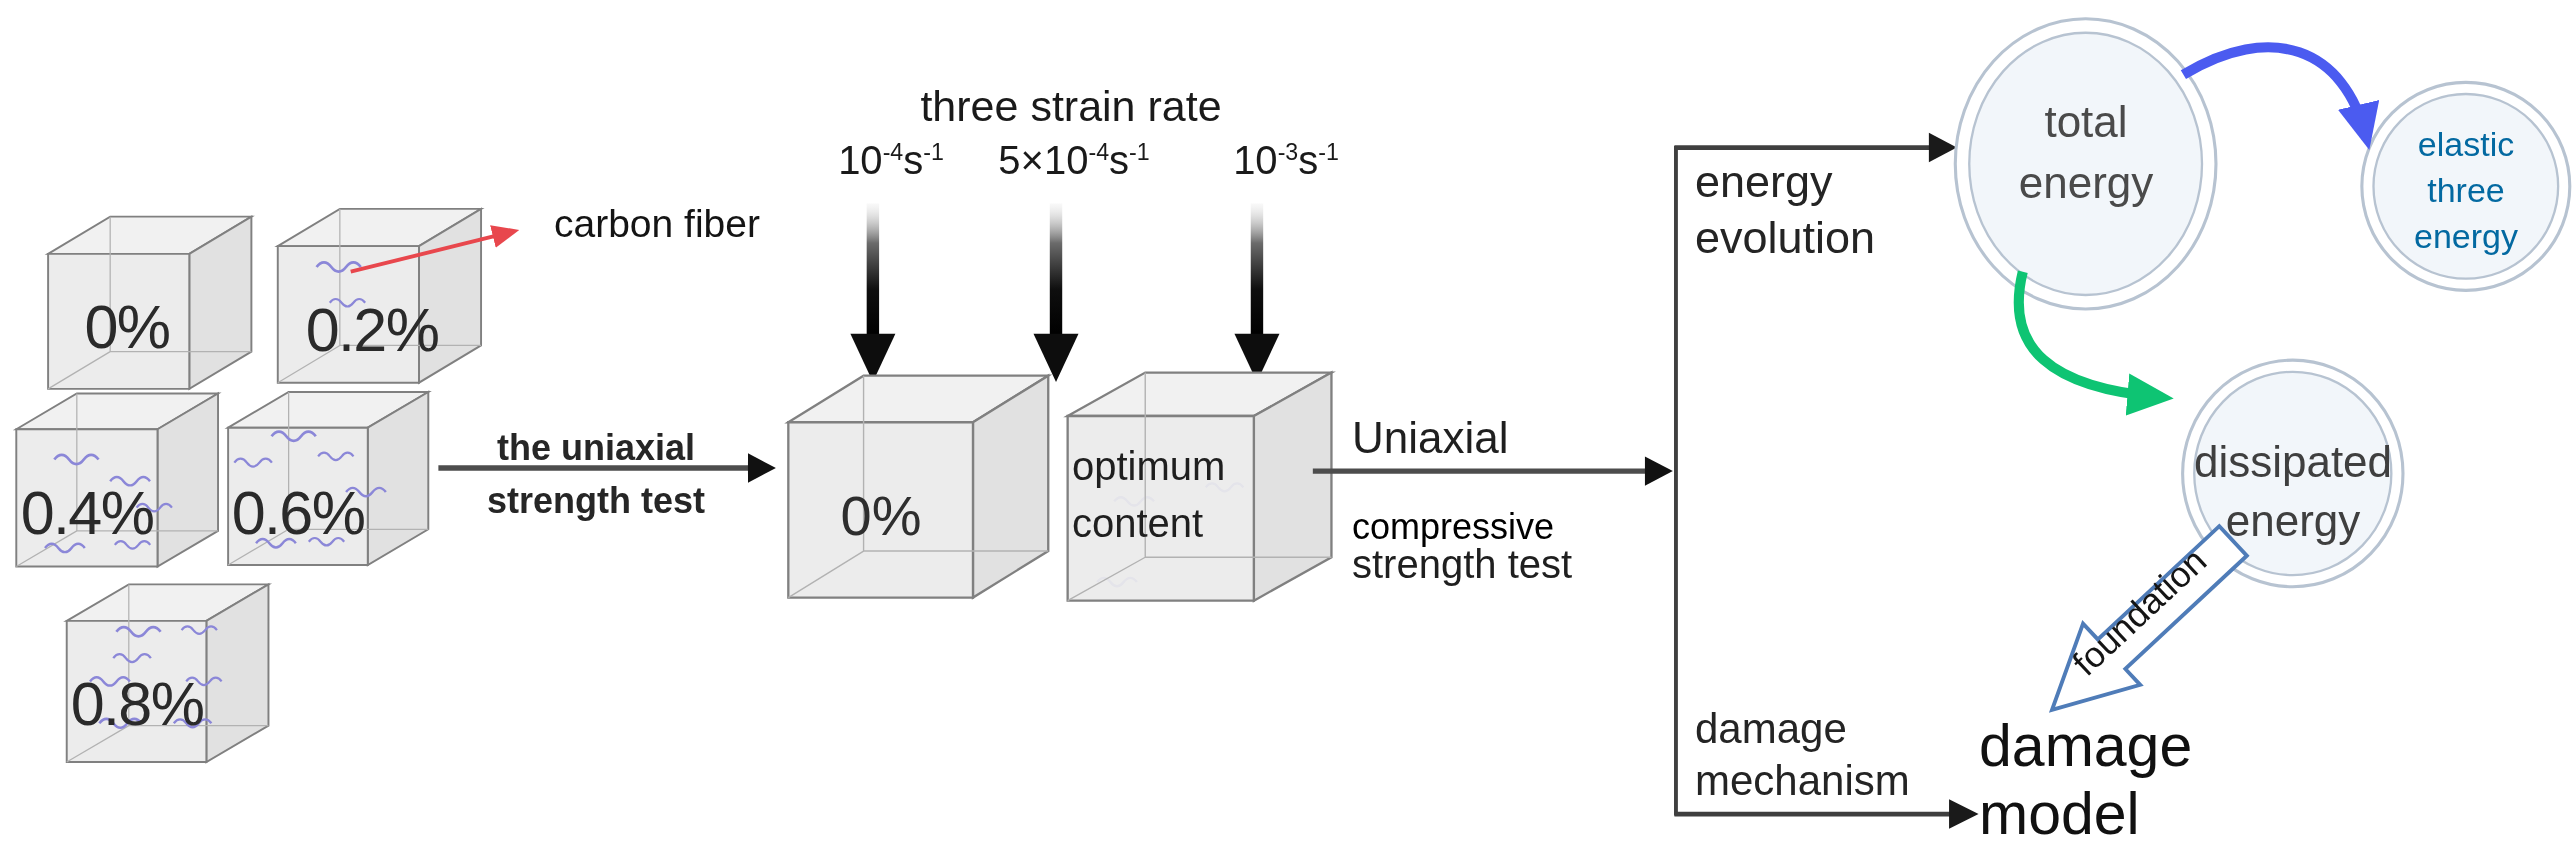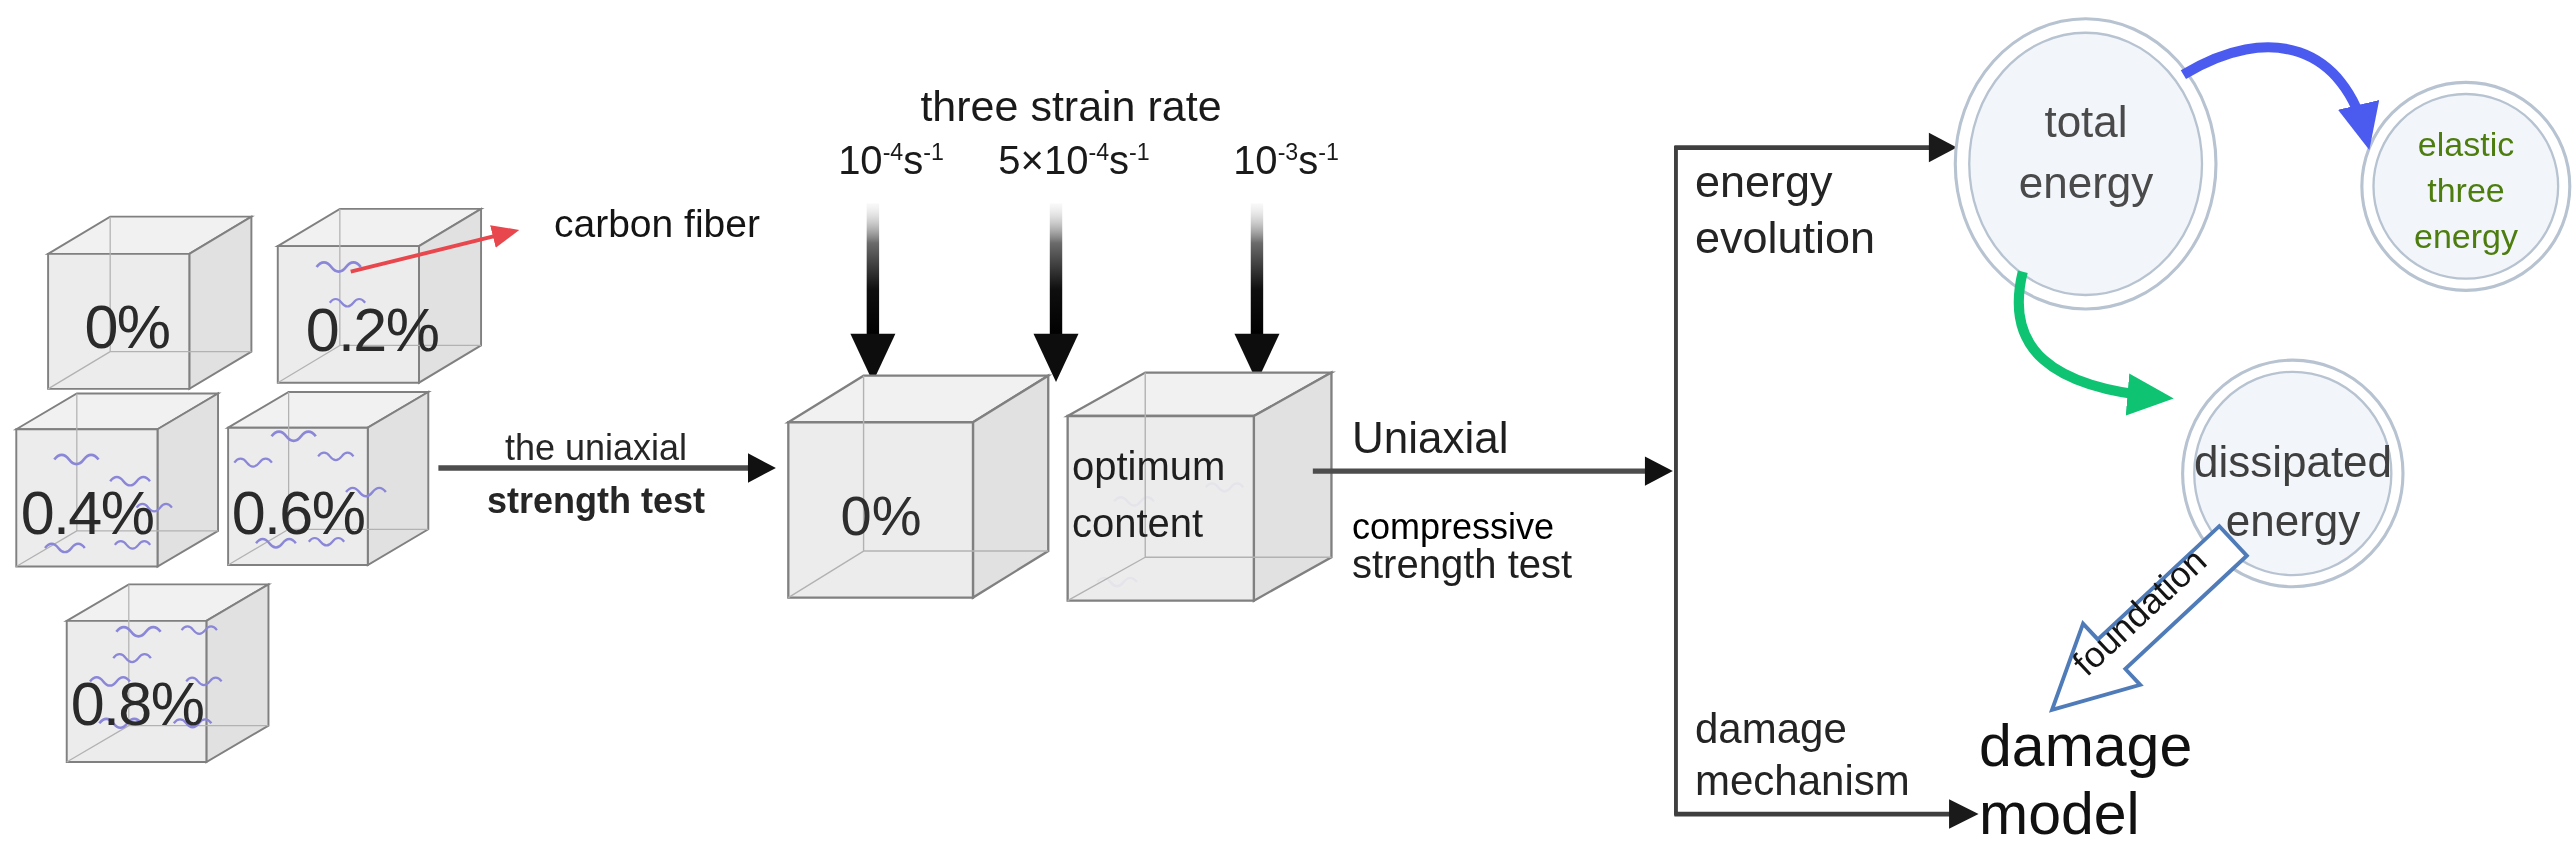--- a/index.html
+++ b/index.html
@@ -13,39 +13,39 @@
   }
   #shapes{position:absolute;left:0;top:0;}
   .txt{position:absolute;white-space:nowrap;}
   .center{transform:translateX(-50%);text-align:center;}
   
   .cube-label{font-size:61px;color:#2a2a2a;letter-spacing:-1.6px;}
   .cube-label-big{font-size:56px;color:#2e2e2e;}
   
   .carbon{left:554px;top:202px;font-size:39px;color:#141414;}
   
-  .uni1{left:596px;top:427px;font-size:36px;font-weight:400;color:#262626;}
+  .uni1{left:596px;top:427px;font-size:36px;font-weight:700;color:#262626;}
   .uni2{left:596px;top:480px;font-size:36px;font-weight:600;color:#262626;}
   
   .strain-title{left:1071px;top:82px;font-size:43px;font-weight:500;color:#1a1a1a;}
   .rate{position:absolute;top:138px;transform:translateX(-50%);font-size:40px;color:#1a1a1a;white-space:nowrap;}
   .rate sup{font-size:58%;}
   
   .opt{left:1072px;top:438px;font-size:40px;line-height:1.42;color:#1f1f1f;}
   
   .comp1{left:1352px;top:413px;font-size:44px;color:#1f1f1f;}
   .comp2{left:1352px;top:506px;font-size:36px;color:#000000;}
   .comp3{left:1352px;top:542px;font-size:40px;color:#1f1f1f;}
   
   .energyev{left:1695px;top:154px;font-size:45px;line-height:1.24;color:#242424;}
   .dmgmech{left:1695px;top:703px;font-size:42px;line-height:1.24;color:#242424;}
   .dmgmodel{left:1979px;top:712px;font-size:59px;line-height:1.16;color:#111111;}
   
   .node-total{left:2086px;top:92px;font-size:44px;line-height:1.38;color:#4a4a4a;}
-  .node-elastic{left:2466px;top:121px;font-size:34px;line-height:1.36;color:#4d7c0f;text-align:center;}
+  .node-elastic{left:2466px;top:121px;font-size:34px;line-height:1.36;color:#0369a1;text-align:center;}
   .node-dissip{left:2293px;top:433px;font-size:44px;line-height:1.34;color:#3f3f3f;}
 </style>
 </head>
 <body>
 
 <div id="canvas">
 
   <svg id="shapes" width="2576" height="860" viewBox="0 0 3320 1108">
     <defs>
       <linearGradient id="shaftGrad" x1="0" y1="0" x2="0" y2="1">

